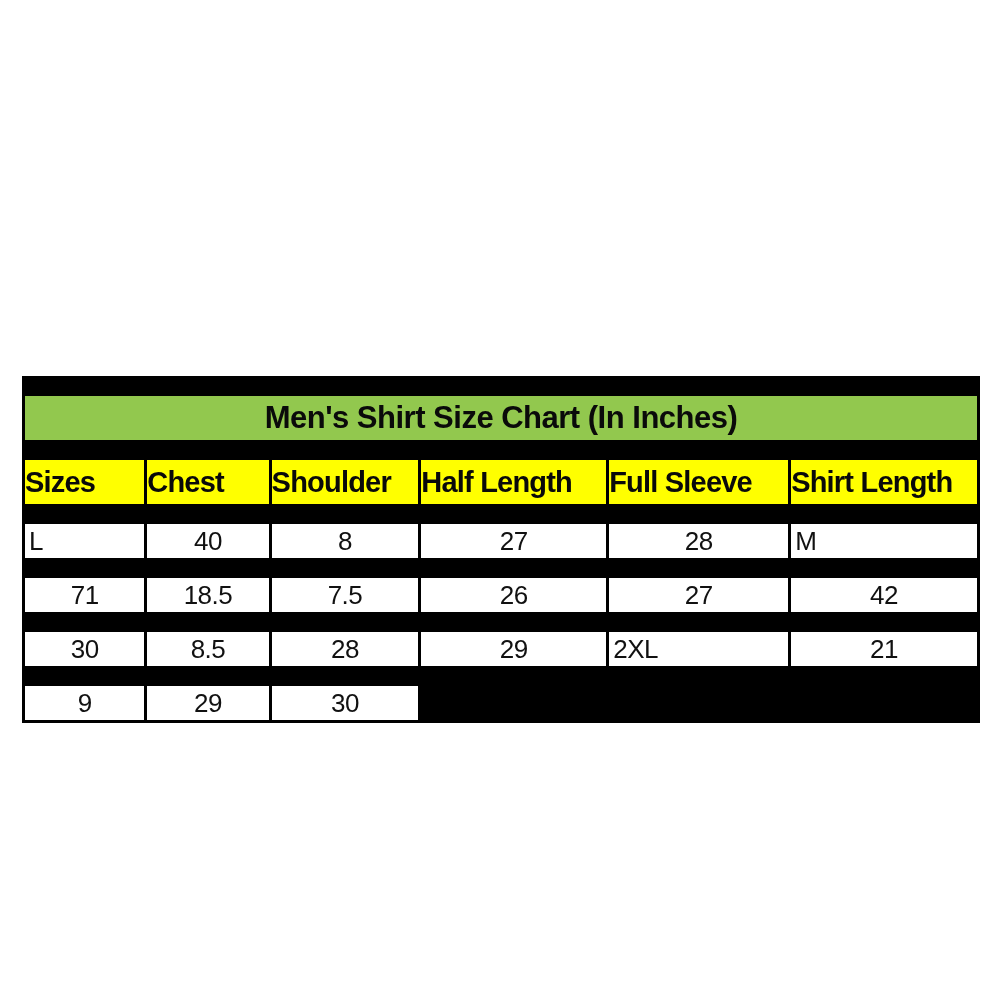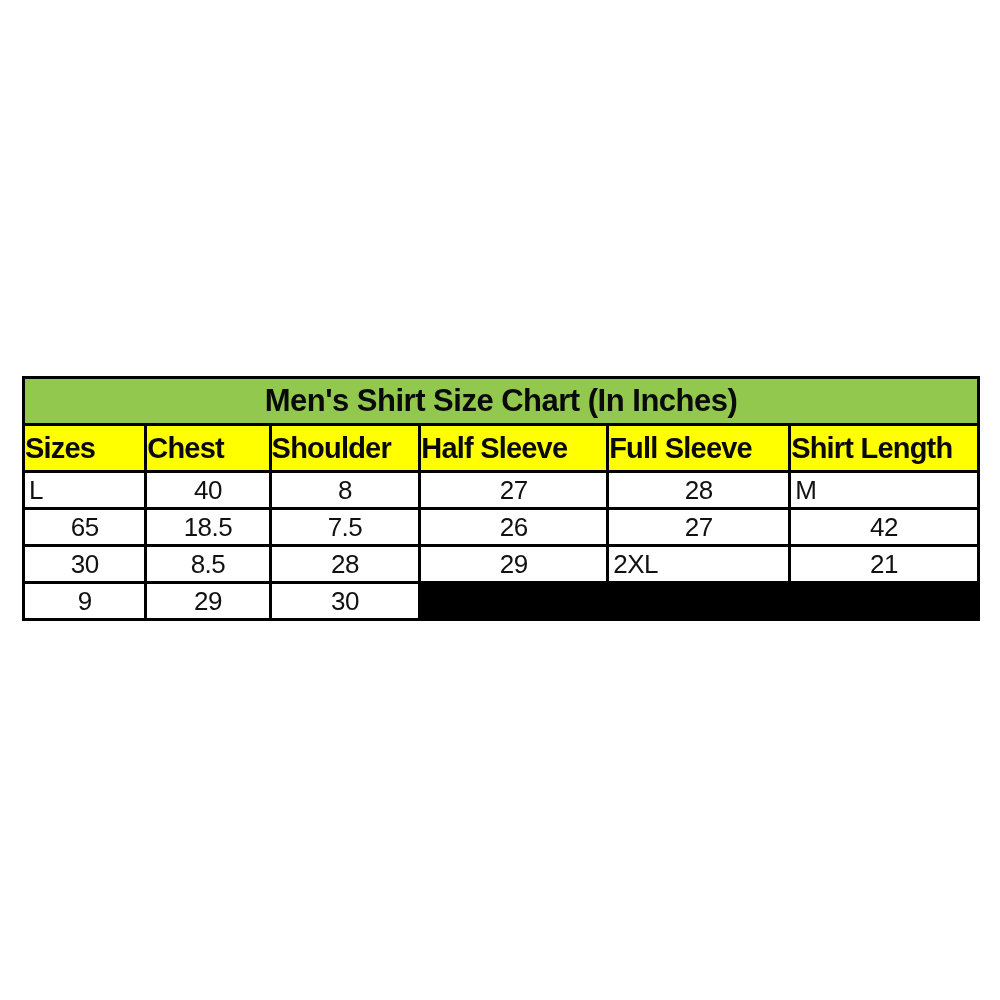--- a/index.html
+++ b/index.html
@@ -32,20 +32,21 @@
     gap: 3px;
   }
   .cell {
     background: var(--cell-bg, #ffffff);
     display: flex;
     align-items: center;
     box-sizing: border-box;
     color: #111111;
     overflow: hidden;
     white-space: nowrap;
+    margin-top: 17px;
   }
   .title-cell {
     grid-column: 1 / span 6;
     height: 44px;
     background: var(--title-bg, #92C84E);
     justify-content: center;
     font-size: 31px;
     font-weight: 700;
     letter-spacing: -0.5px;
     color: #0a0a0a;
@@ -77,32 +78,32 @@
 <body>
 
 <div class="canvas">
   <div class="size-table">
 
     <div class="cell title-cell">Men's Shirt Size Chart (In Inches)</div>
 
     <div class="cell header-cell">Sizes</div>
     <div class="cell header-cell">Chest</div>
     <div class="cell header-cell">Shoulder</div>
-    <div class="cell header-cell">Half Sleeve</div>
+    <div class="cell header-cell">Half Length</div>
     <div class="cell header-cell">Full Sleeve</div>
     <div class="cell header-cell">Shirt Length</div>
 
     <div class="cell data-cell size-label">L</div>
     <div class="cell data-cell num">40</div>
     <div class="cell data-cell num">8</div>
     <div class="cell data-cell num">27</div>
     <div class="cell data-cell num">28</div>
 
     <div class="cell data-cell size-label">M</div>
-    <div class="cell data-cell num">65</div>
+    <div class="cell data-cell num">71</div>
     <div class="cell data-cell num">18.5</div>
     <div class="cell data-cell num">7.5</div>
     <div class="cell data-cell num">26</div>
     <div class="cell data-cell num">27</div>
 
     <div class="cell data-cell num">42</div>
     <div class="cell data-cell num">30</div>
     <div class="cell data-cell num">8.5</div>
     <div class="cell data-cell num">28</div>
     <div class="cell data-cell num">29</div>

